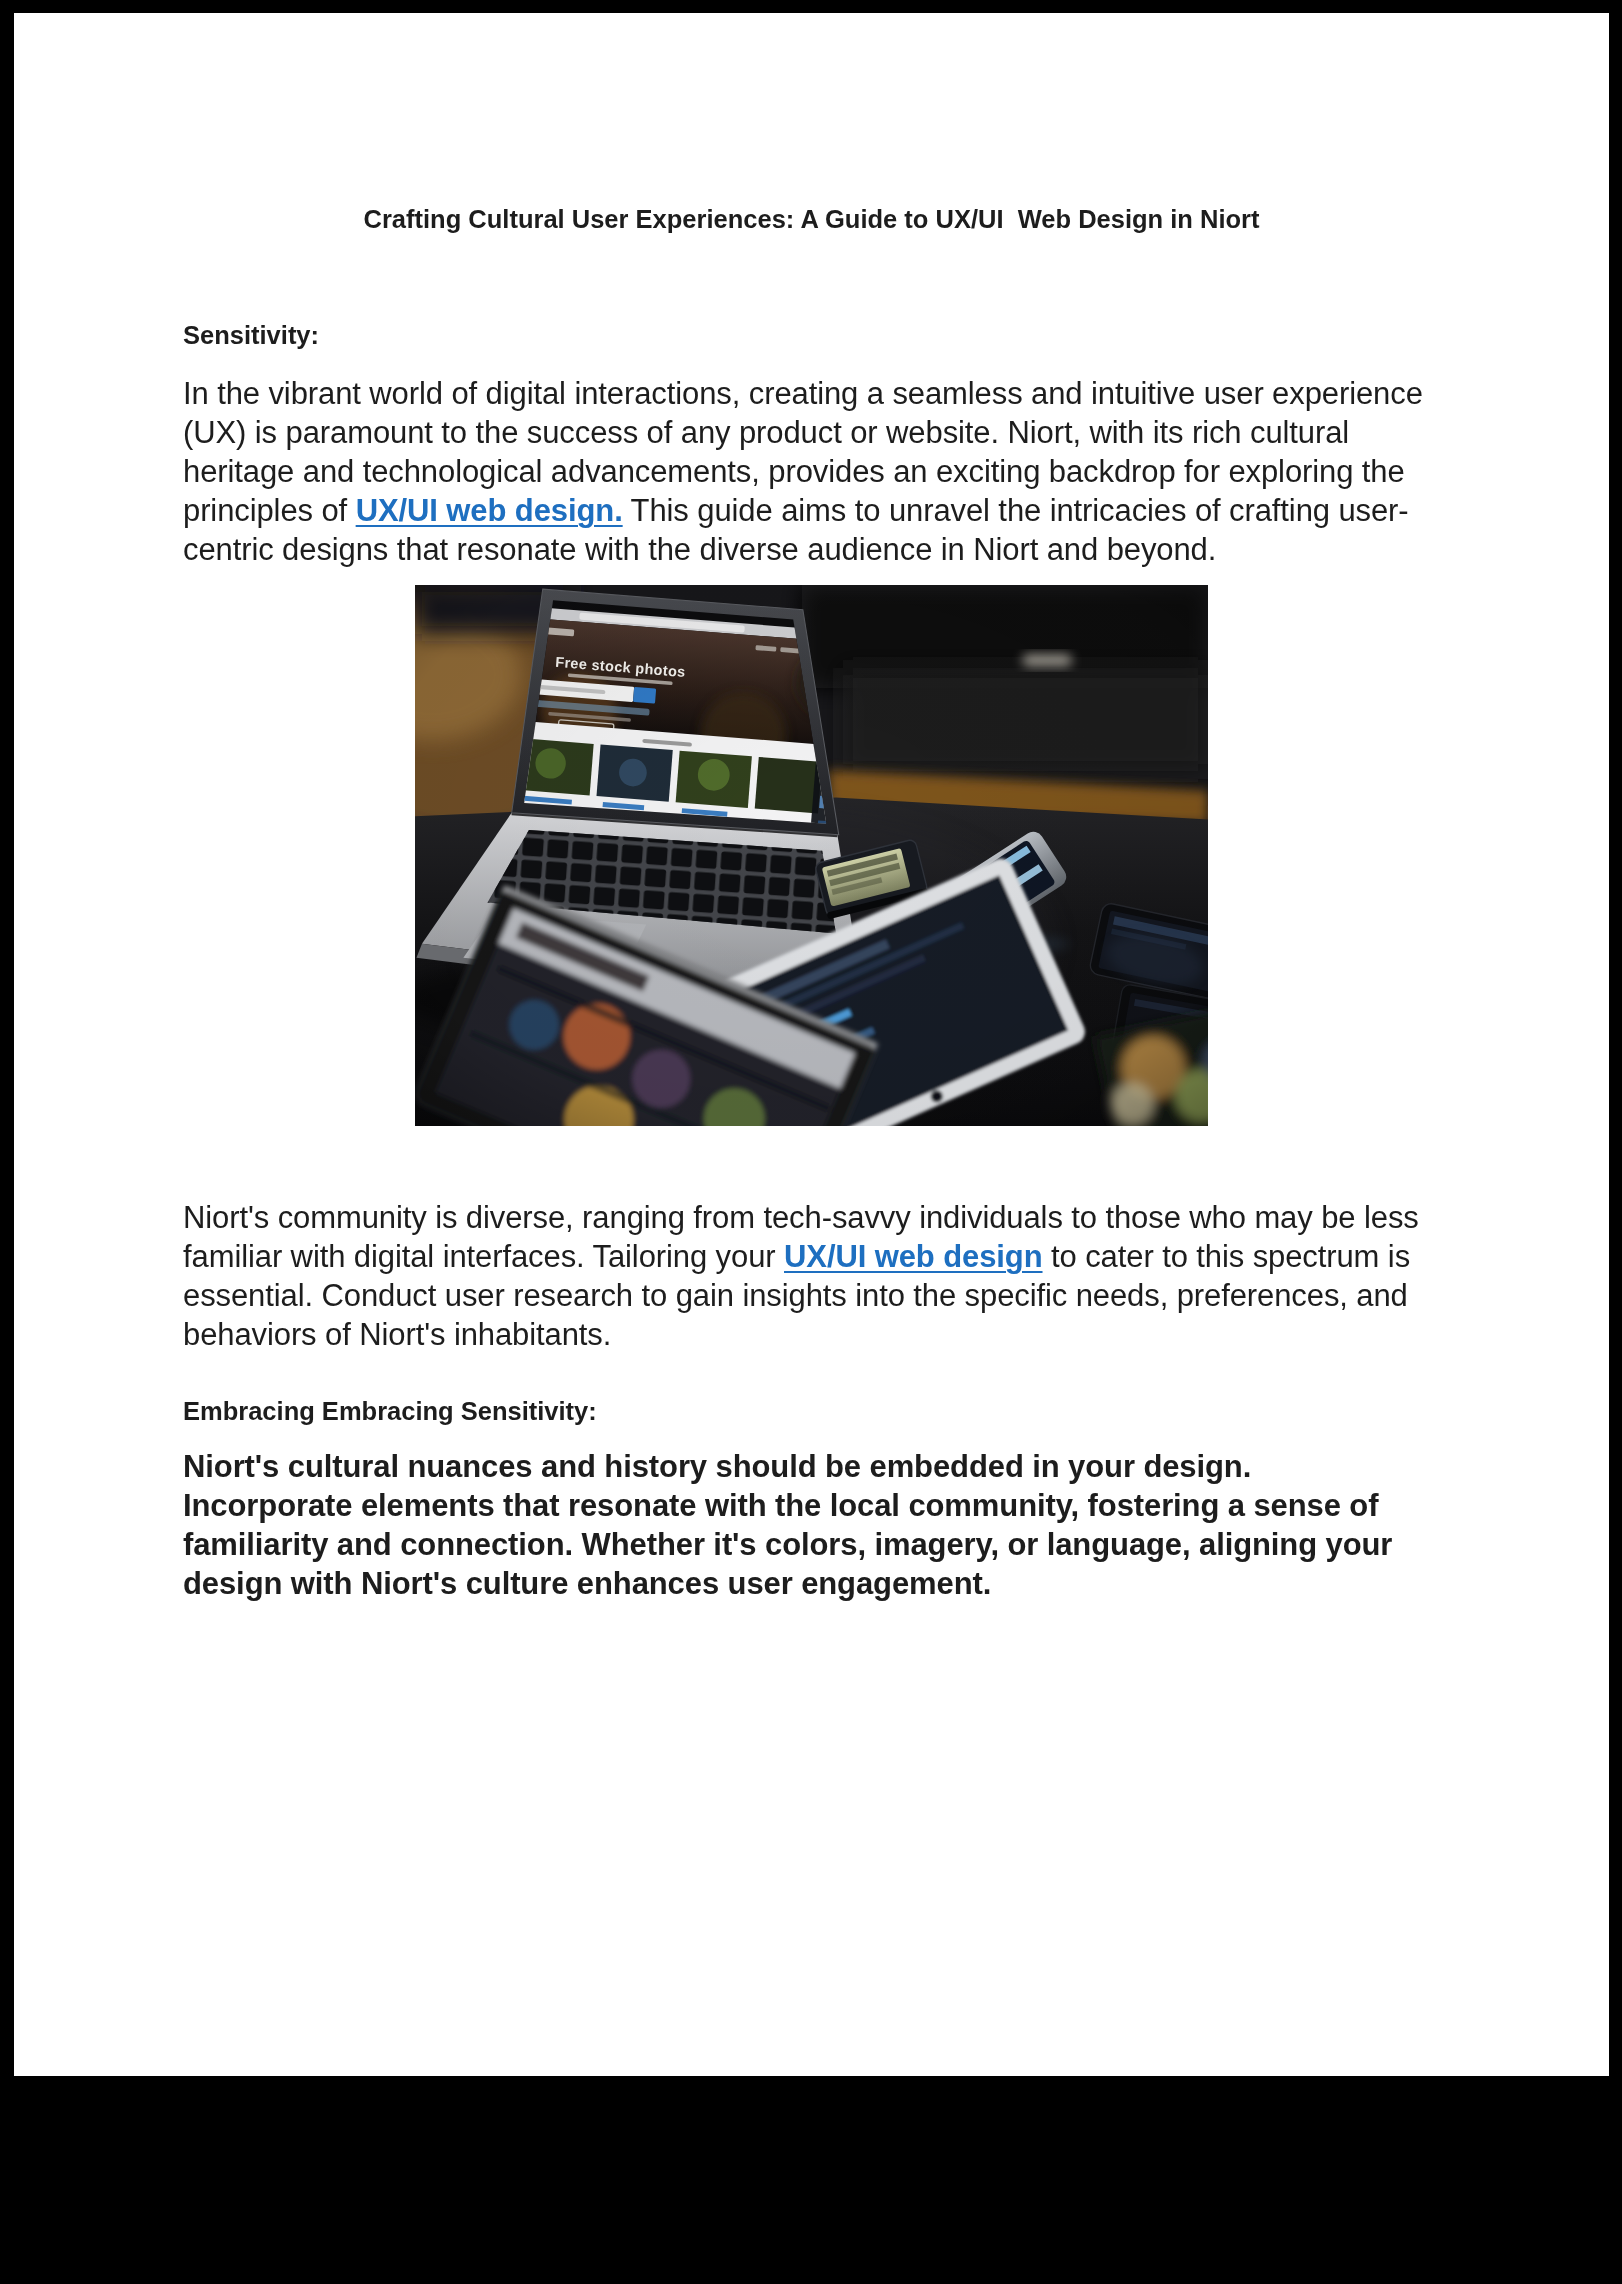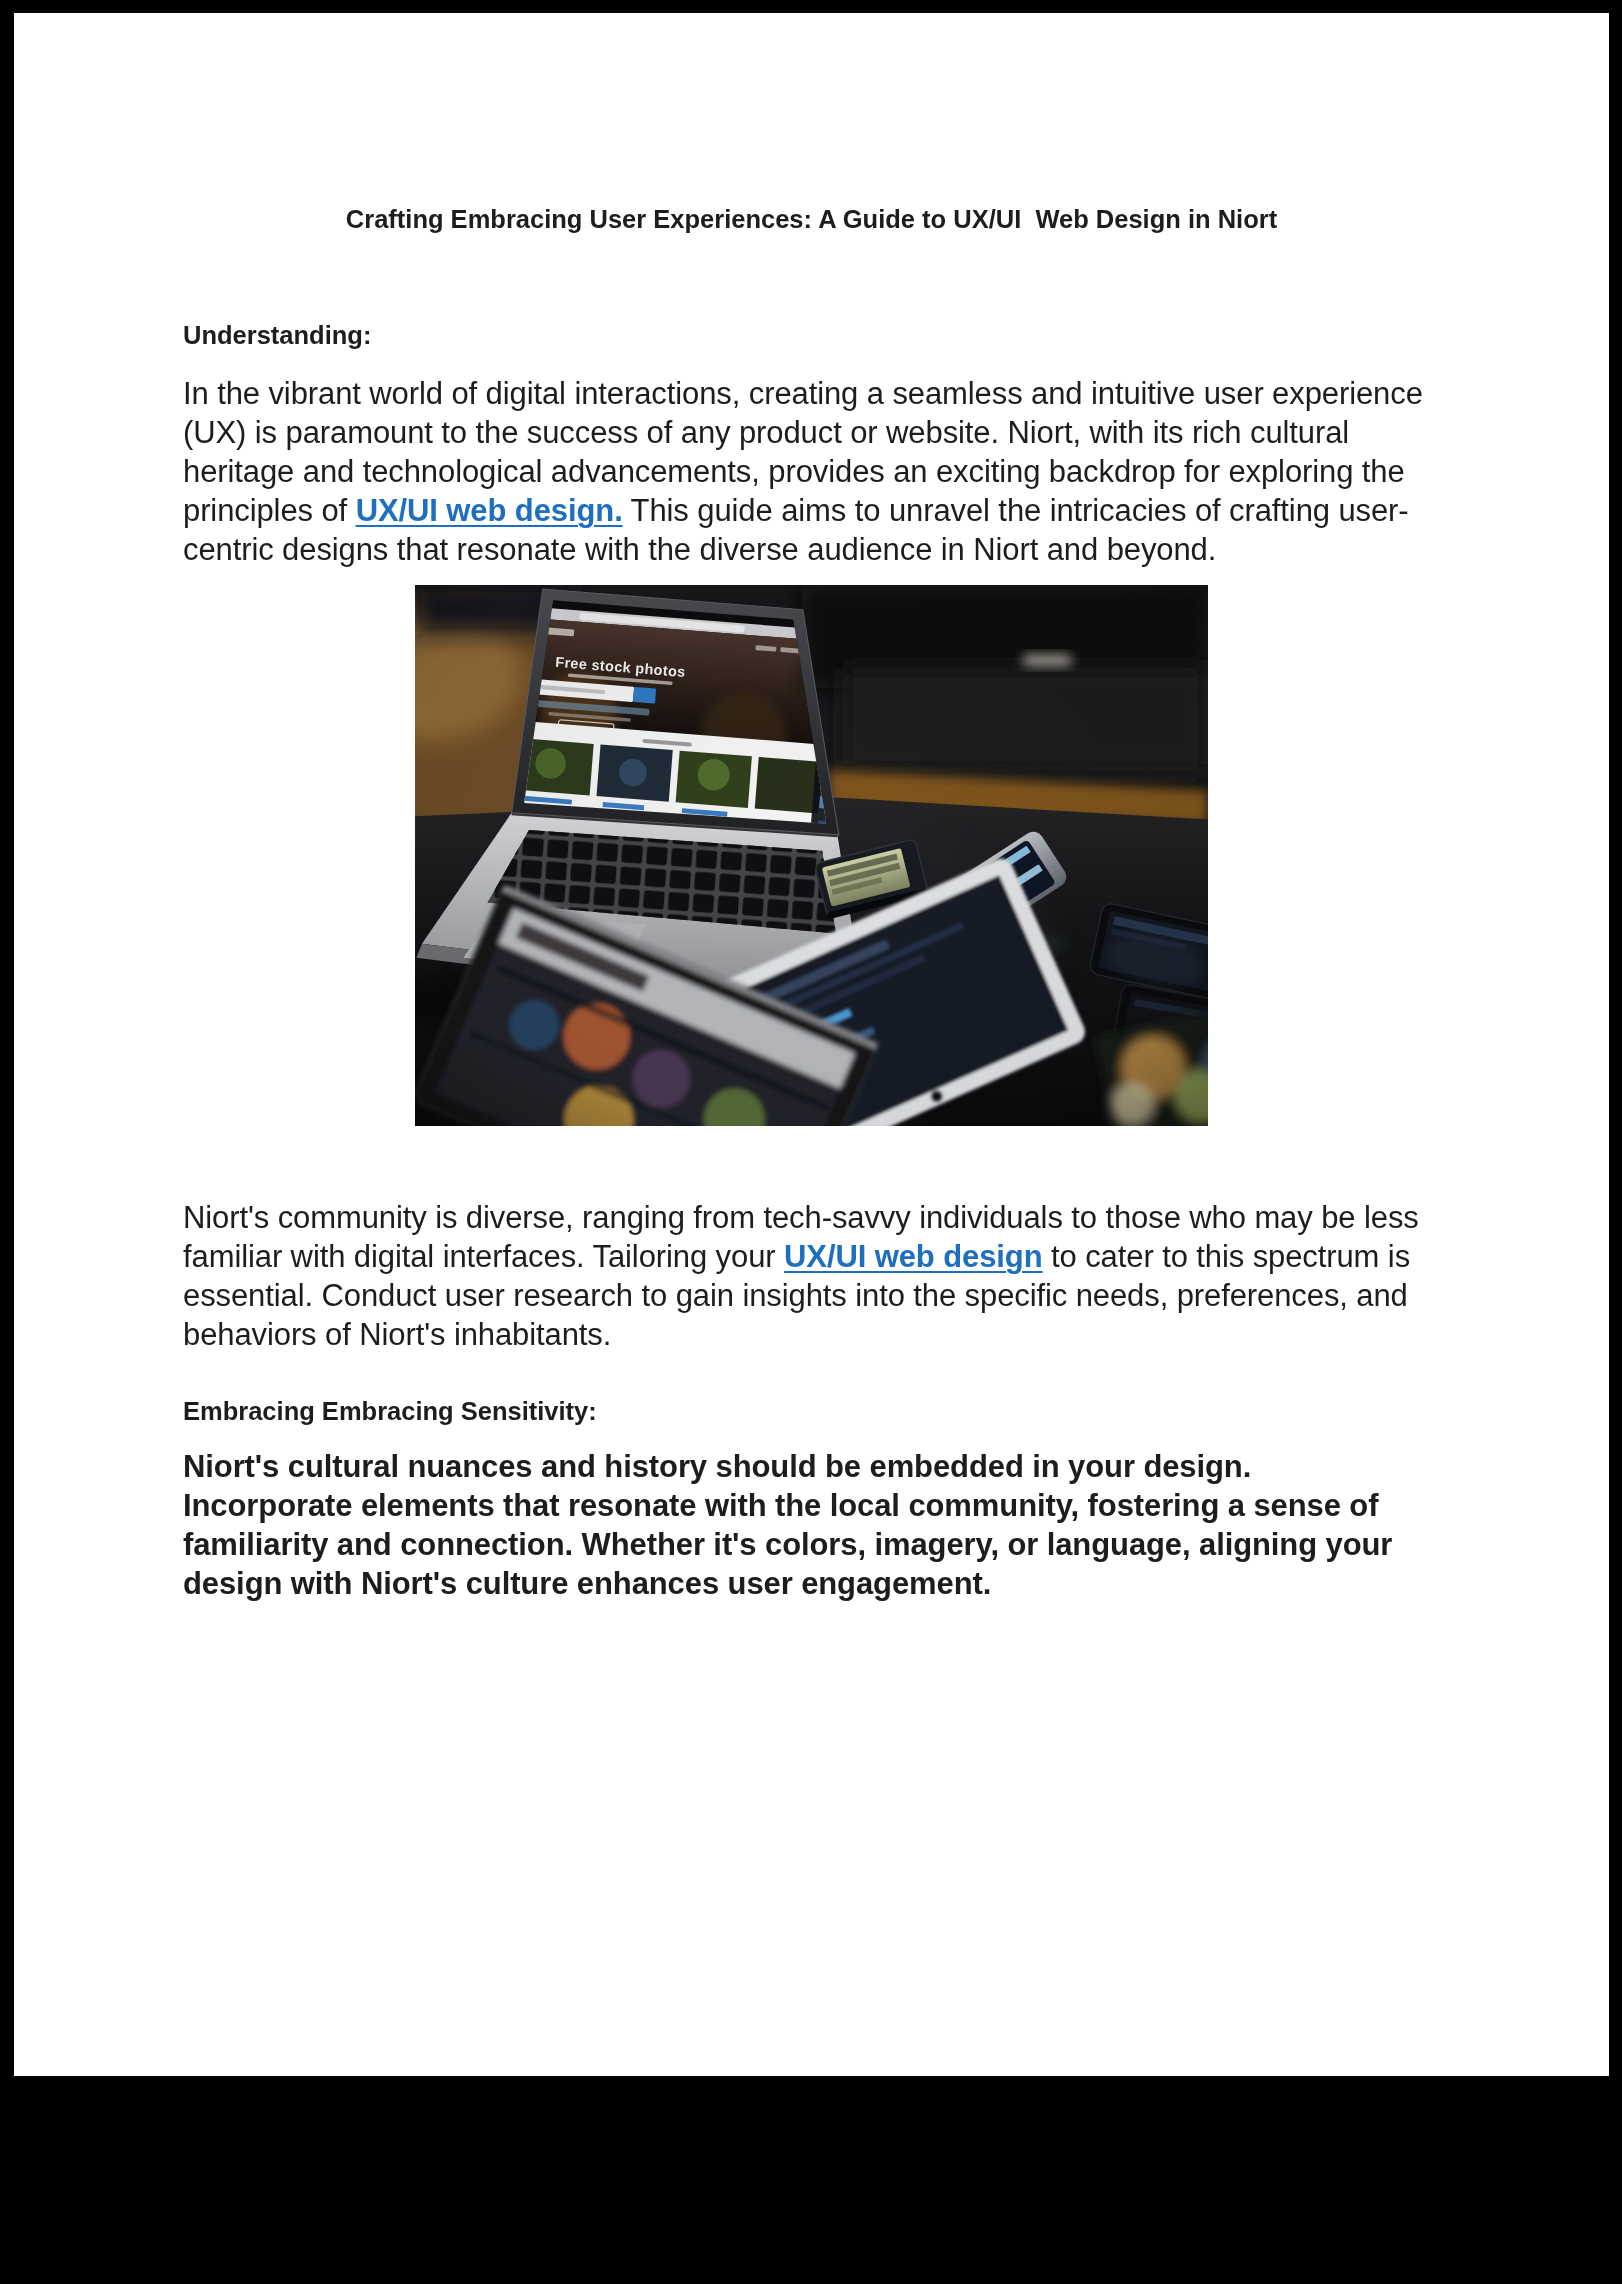--- a/index.html
+++ b/index.html
@@ -43,23 +43,23 @@
     position:absolute; left:401px; top:572px; width:793px; height:541px;
     margin:0; padding:0; overflow:hidden;
   }
 </style>
 </head>
 <body>
 
 <div class="canvas">
   <div class="page">
 
-    <h1 class="doc-title">Crafting Embracing User Experiences: A Guide to UX/UI  Web Design in Niort</h1>
-
-    <h2 class="doc-heading" id="h-intro">Understanding:</h2>
+    <h1 class="doc-title">Crafting Cultural User Experiences: A Guide to UX/UI  Web Design in Niort</h1>
+
+    <h2 class="doc-heading" id="h-intro">Sensitivity:</h2>
     <p class="doc-para" id="p-intro"><span>In the vibrant world of digital interactions, creating a seamless and intuitive user experience (UX) is paramount to the success of any product or website. Niort, with its rich cultural heritage and technological advancements, provides an exciting backdrop for exploring the principles of </span><a class="doclink" href="#">UX/UI web design.</a><span> This guide aims to unravel the intricacies of crafting user-centric designs that resonate with the diverse audience in Niort and beyond.</span></p>
 
     <figure class="photo" aria-label="Open laptop showing a stock photo website, surrounded by smartphones and tablets lying on a dark desk">
       <svg width="793" height="541" viewBox="0 0 1149 784" xmlns="http://www.w3.org/2000/svg">
         <defs>
           <filter id="b2" x="-30%" y="-30%" width="160%" height="160%">
               <feGaussianBlur stdDeviation="2"></feGaussianBlur>
             </filter>
           <filter id="b4" x="-30%" y="-30%" width="160%" height="160%">
               <feGaussianBlur stdDeviation="4"></feGaussianBlur>

